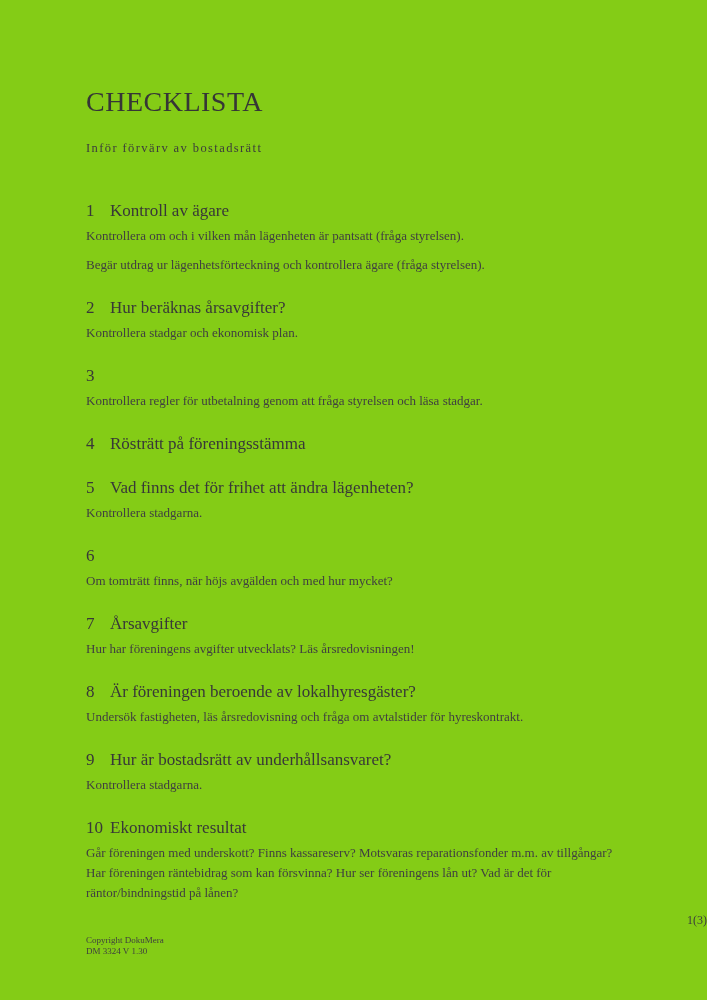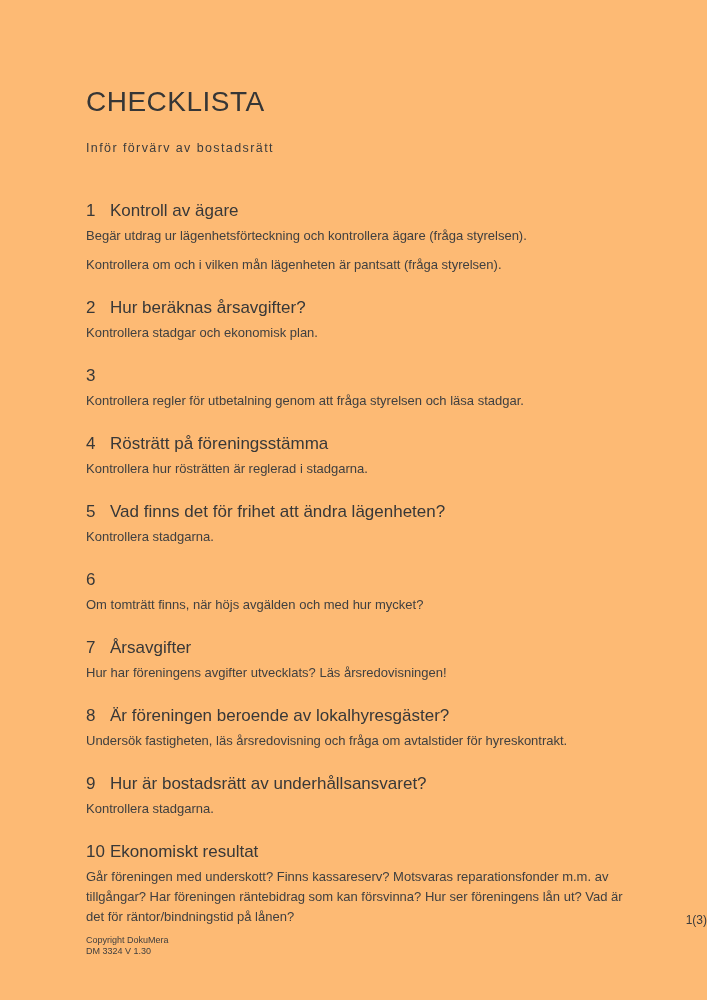--- a/index.html
+++ b/index.html
@@ -4,23 +4,23 @@
 <style>
   html, body {
     margin: 0;
     padding: 0;
     background: #ffffff;
   }
   .page {
     position: relative;
     width: 707px;
     height: 1000px;
-    background: #fdba74;
+    background: #84cc16;
     overflow: hidden;
-    font-family: Liberation Sans, sans-serif;
+    font-family: Liberation Serif, serif;
   }
   .content {
     position: absolute;
     left: 86px;
     top: 0;
     width: 538px;
   }
   .doc-title {
     margin: 86px 0 0 0;
     font-size: 28px;
@@ -89,22 +89,22 @@
   <div class="content">
 
     <h1 class="doc-title">CHECKLISTA</h1>
     <div class="doc-subtitle">Inför förvärv av bostadsrätt</div>
 
     <div class="section first">
       <div class="section-heading">
         <span class="section-num">1</span>
         <span>Kontroll av ägare</span>
       </div>
+      <p>Kontrollera om och i vilken mån lägenheten är pantsatt (fråga styrelsen).</p>
       <p>Begär utdrag ur lägenhetsförteckning och kontrollera ägare (fråga styrelsen).</p>
-      <p>Kontrollera om och i vilken mån lägenheten är pantsatt (fråga styrelsen).</p>
     </div>
 
     <div class="section">
       <div class="section-heading">
         <span class="section-num">2</span>
         <span>Hur beräknas årsavgifter?</span>
       </div>
       <p>Kontrollera stadgar och ekonomisk plan.</p>
     </div>
 
@@ -113,21 +113,20 @@
         <span class="section-num">3</span>
       </div>
       <p>Kontrollera regler för utbetalning genom att fråga styrelsen och läsa stadgar.</p>
     </div>
 
     <div class="section">
       <div class="section-heading">
         <span class="section-num">4</span>
         <span>Rösträtt på föreningsstämma</span>
       </div>
-      <p>Kontrollera hur rösträtten är reglerad i stadgarna.</p>
     </div>
 
     <div class="section">
       <div class="section-heading">
         <span class="section-num">5</span>
         <span>Vad finns det för frihet att ändra lägenheten?</span>
       </div>
       <p>Kontrollera stadgarna.</p>
     </div>
 

